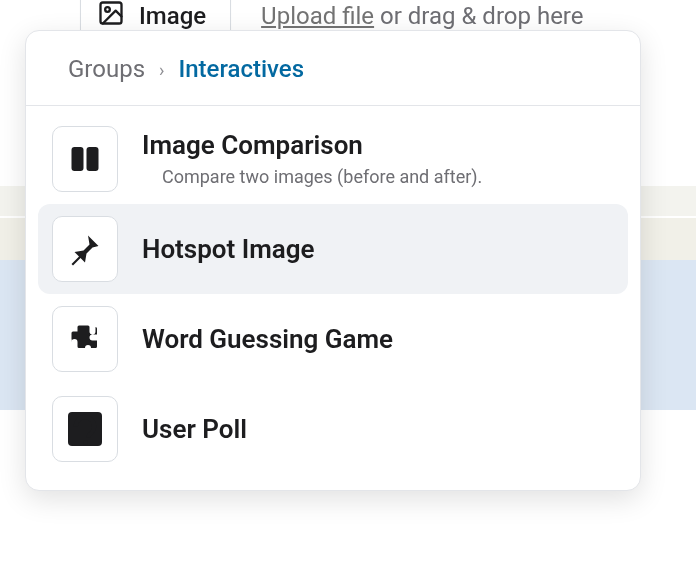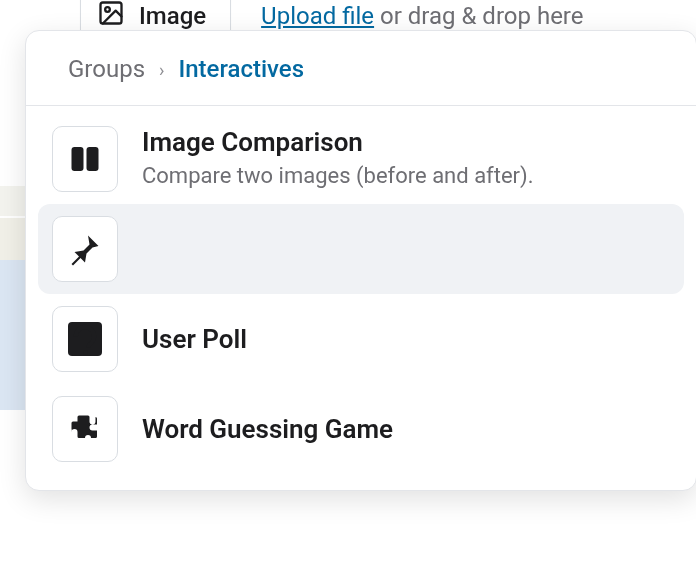--- a/index.html
+++ b/index.html
@@ -41,28 +41,28 @@
     color: #1d1d1f;
     box-shadow: 0 1px 2px rgba(0,0,0,0.04);
   }
   .browse-btn svg { width: 28px; height: 28px; }
   .drop-text {
     font-size: 24px;
     color: #6e6e73;
     white-space: nowrap;
   }
   .drop-text a {
-    color: #0369a1;
+    color: #737373;
     text-decoration: underline;
   }
   .popover {
     position: absolute;
     top: 30px;
     left: 25px;
-    width: 672px;
+    width: 616px;
     background: #fff;
     border: 1px solid #e3e5e9;
     border-radius: 14px;
     box-shadow: 0 8px 28px rgba(0,0,0,0.12);
     overflow: hidden;
   }
   .breadcrumb {
     display: flex;
     align-items: center;
     gap: 14px;
@@ -105,27 +105,28 @@
     justify-content:center;
   }
   .option .texts { min-width: 0; flex: 1; }
   .option .title {
     font-size: 26px;
     font-weight: 600;
     color: #1d1d1f;
     line-height: 1.25;
   }
   .option .desc {
-    font-size: 22px;
+    font-size: 18px;
     color: #6e6e73;
     white-space: nowrap;
     overflow: hidden;
     text-overflow: ellipsis;
     line-height: 1.4;
     margin-top: 2px;
+    margin-left: 20px;
   }
 </style>
 </head>
 <body>
 
 <div class="bg-strip a"></div>
 <div class="bg-strip b"></div>
 <div class="bg-strip c"></div>
 
 <div class="top-controls">
@@ -166,41 +167,42 @@
       </div>
     </div>
 
     <div class="option selected">
       <div class="icon-box">
         <svg viewBox="0 0 24 24">
             <path d="M14 3l7 7-4 1-4 4-1 6-3-3-5 5-1-1 5-5-3-3 6-1 4-4z"></path>
           </svg>
       </div>
       <div class="texts">
+        <div class="title">Hotspot Image</div>
+      </div>
+    </div>
+
+    <div class="option">
+      <div class="icon-box">
+        <svg viewBox="0 0 24 24">
+            <path d="M10 3h4a1 1 0 011 1v3a2 2 0 104 0V4a1 1 0 011 1v4h-3a2 2 0 100 4h3v4a1 1 0 01-1 1h-3a2 2 0 10-4 0H8a1 1 0 01-1-1v-3a2 2 0 10-4 0v-1H4a1 1 0 01-1-1v-4a1 1 0 011-1h3V4a1 1 0 011-1z"></path>
+          </svg>
+      </div>
+      <div class="texts">
+        <div class="title" style="line-height:66px;">Word Guessing Game</div>
       </div>
     </div>
 
     <div class="option">
       <div class="icon-box filled-sq">
         <div class="sq">
           <svg viewBox="0 0 24 24" width="22" height="22" fill="#fff">
               <path d="M12 2a8 8 0 00-8 8h3a5 5 0 119 3.2c-1.5 1.4-3 2.3-3 4.8h3c0-1.2.8-1.8 2.1-3a8 8 0 00-6.1-13zM11 20h3v3h-3z"></path>
             </svg>
         </div>
       </div>
       <div class="texts">
         <div class="title" style="line-height:66px;">User Poll</div>
       </div>
     </div>
 
-    <div class="option">
-      <div class="icon-box">
-        <svg viewBox="0 0 24 24">
-            <path d="M10 3h4a1 1 0 011 1v3a2 2 0 104 0V4a1 1 0 011 1v4h-3a2 2 0 100 4h3v4a1 1 0 01-1 1h-3a2 2 0 10-4 0H8a1 1 0 01-1-1v-3a2 2 0 10-4 0v-1H4a1 1 0 01-1-1v-4a1 1 0 011-1h3V4a1 1 0 011-1z"></path>
-          </svg>
-      </div>
-      <div class="texts">
-        <div class="title" style="line-height:66px;">Word Guessing Game</div>
-      </div>
-    </div>
-
   </div>
 </div>
 
 </body></html>

